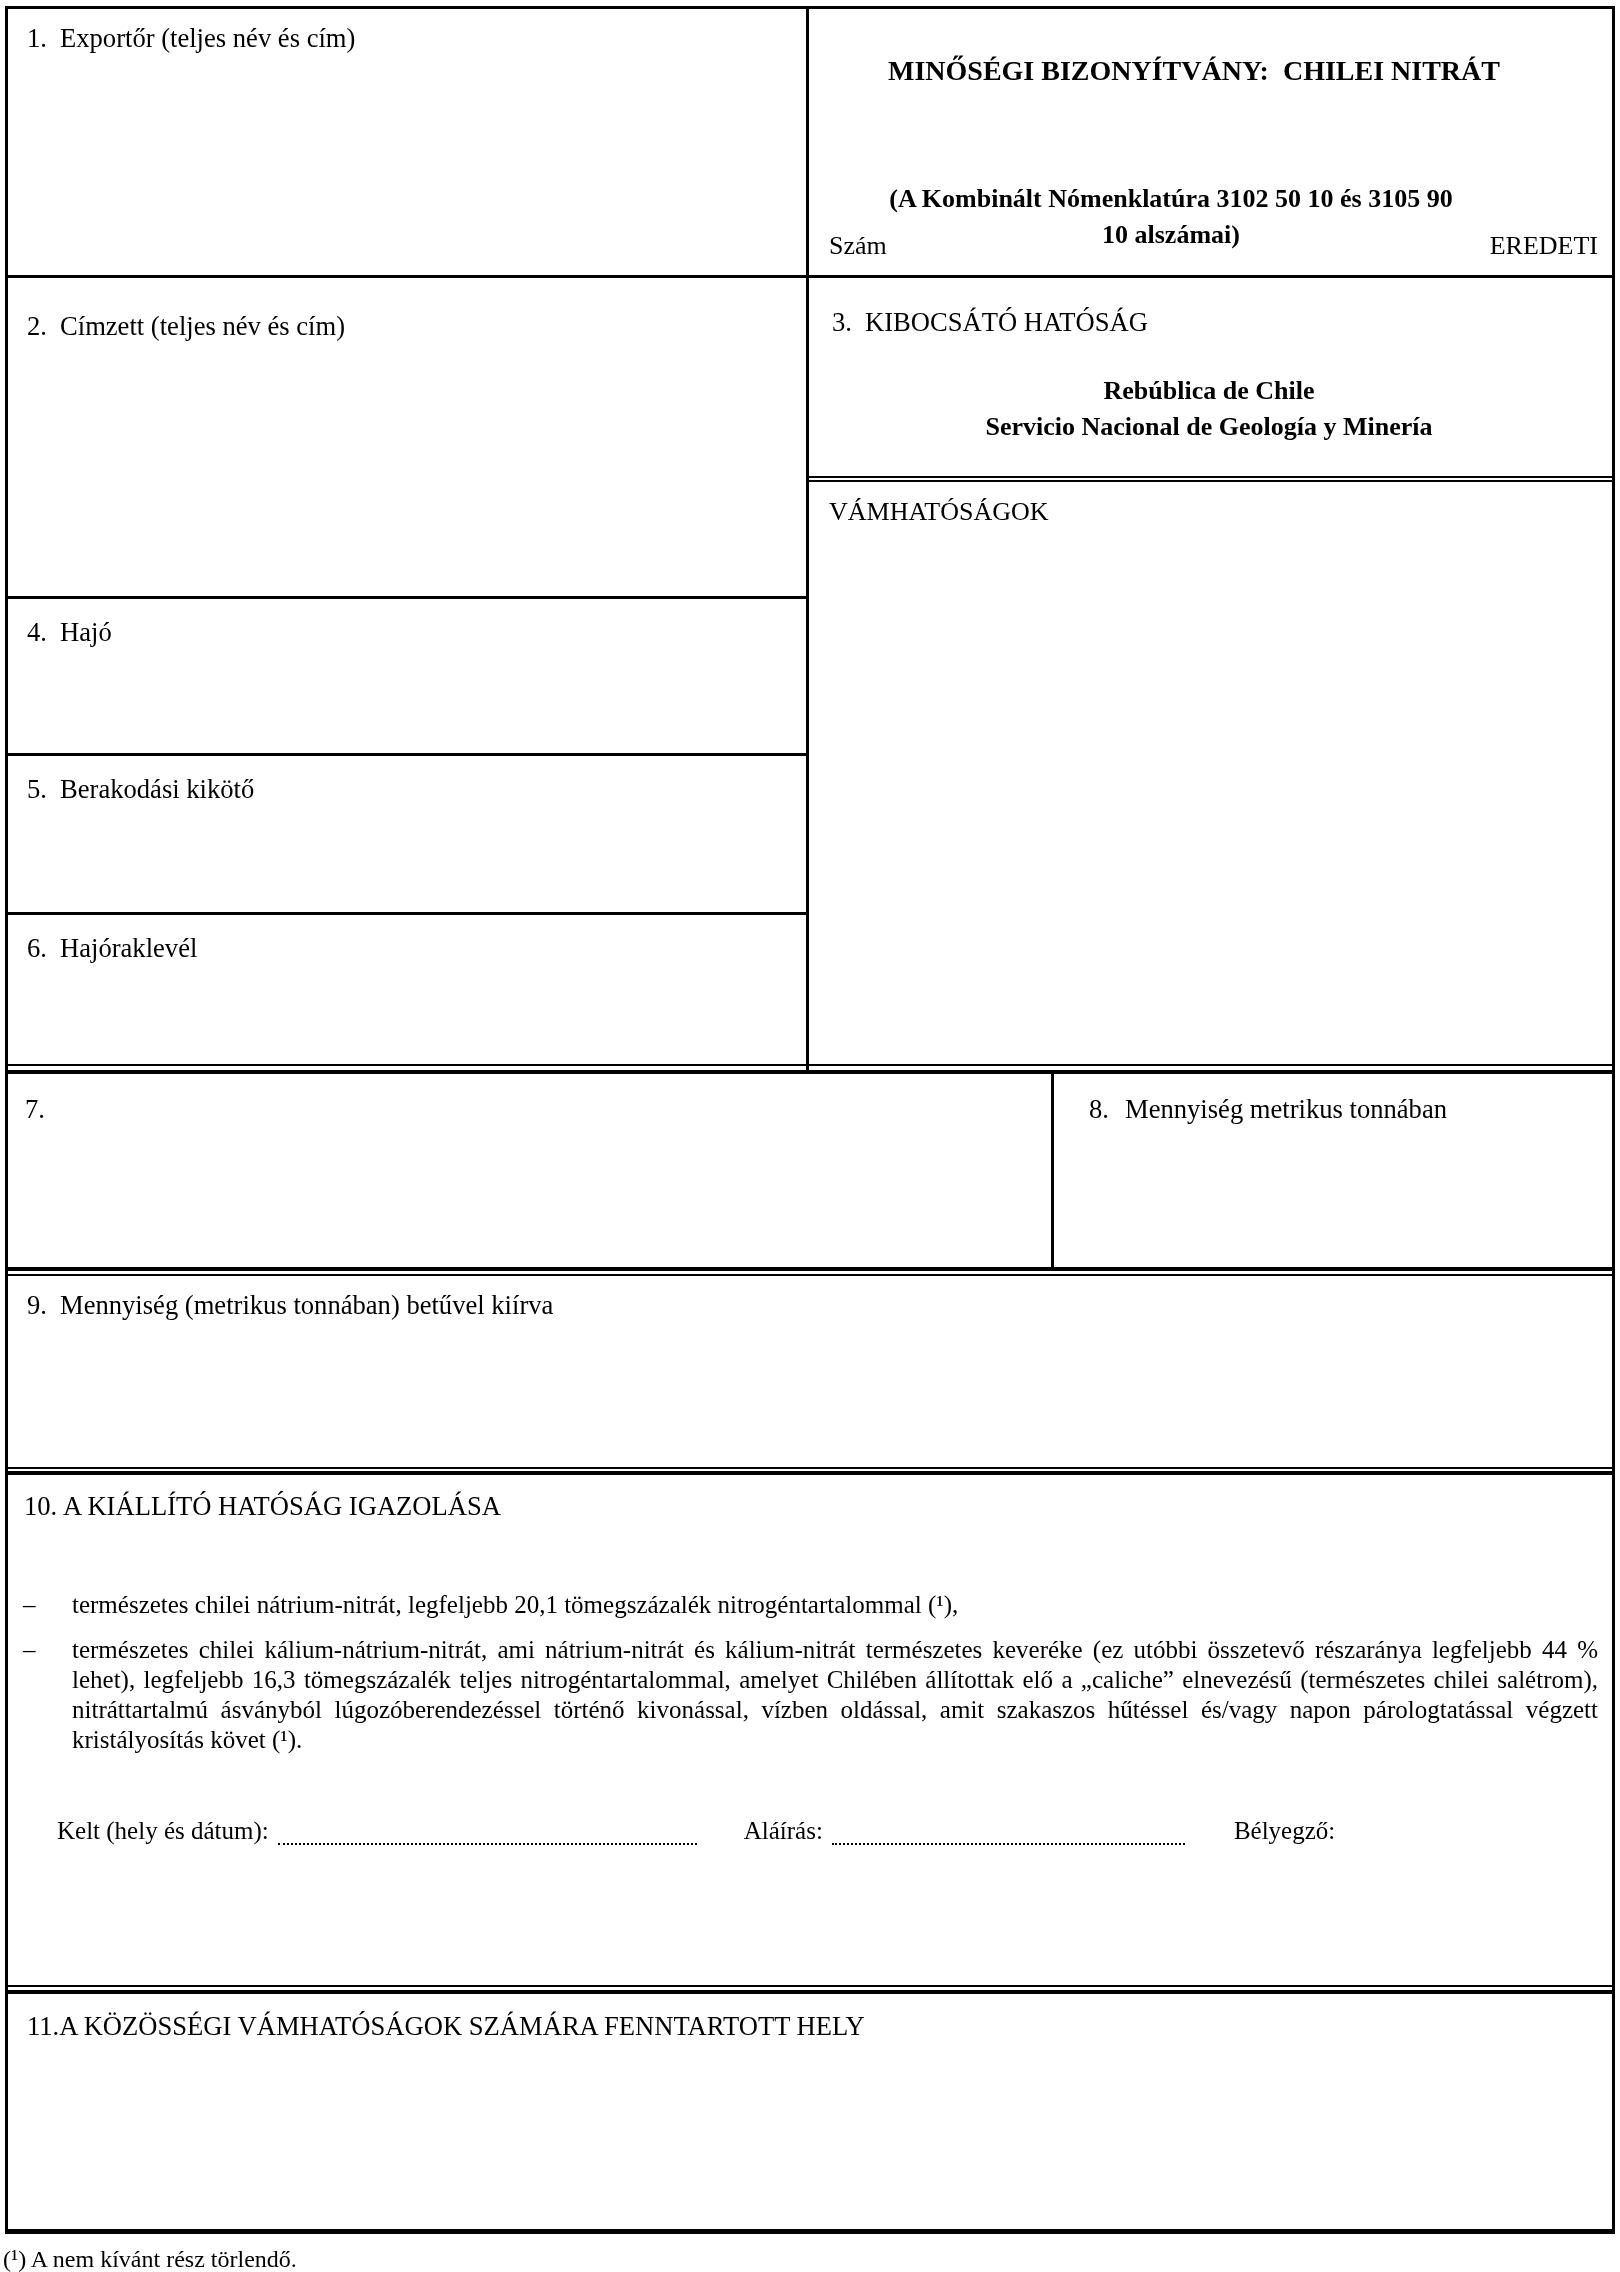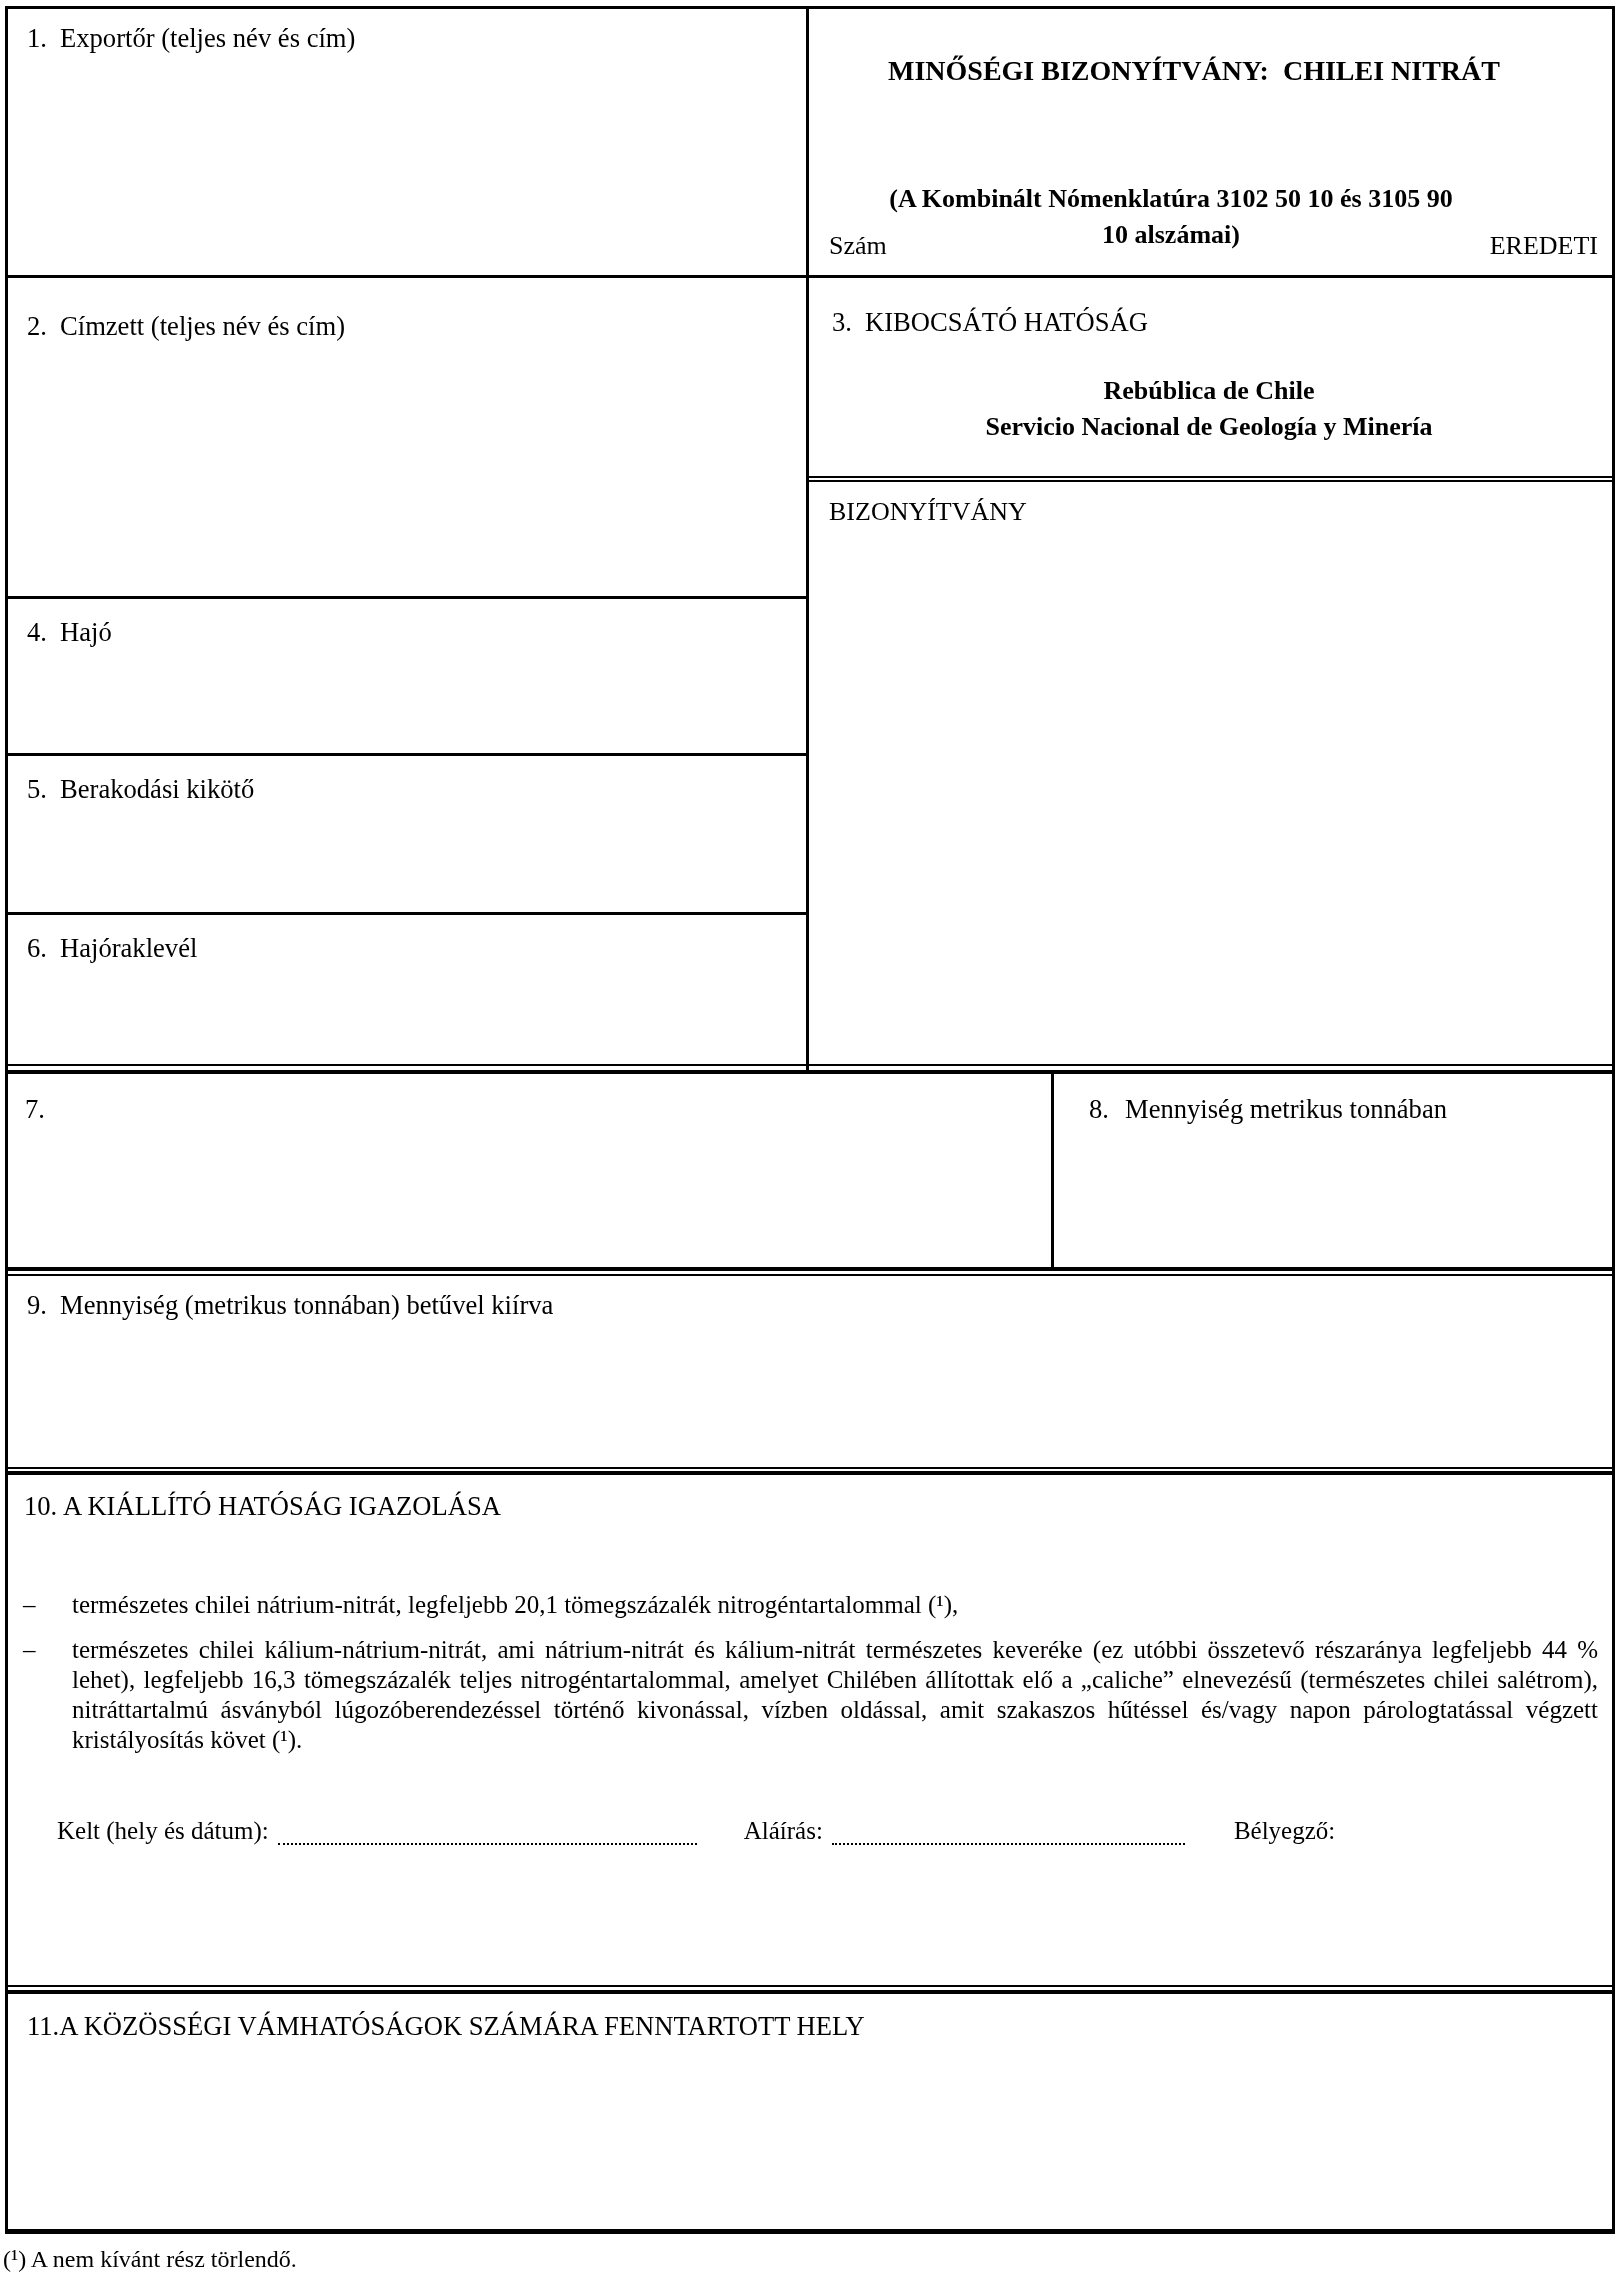--- a/index.html
+++ b/index.html
@@ -77,21 +77,21 @@
     <span>Címzett (teljes név és cím)</span>
   </div>
 
   <div class="lbl-row" style="left:832px;top:307px;">
     <span class="num num-w">3.</span>
     <span>KIBOCSÁTÓ HATÓSÁG</span>
   </div>
   <div class="authority" style="top:412px;">Servicio Nacional de Geología y Minería</div>
   <div class="authority" style="top:376px;">Rebública de Chile</div>
 
-  <div class="plain" style="left:829px;top:497px;">BIZONYÍTVÁNY</div>
+  <div class="plain" style="left:829px;top:497px;">VÁMHATÓSÁGOK</div>
 
   <div class="lbl-row" style="left:27px;top:617px;">
     <span class="num num-w">4.</span>
     <span>Hajó</span>
   </div>
 
   <div class="lbl-row" style="left:27px;top:774px;">
     <span class="num num-w">5.</span>
     <span>Berakodási kikötő</span>
   </div>

